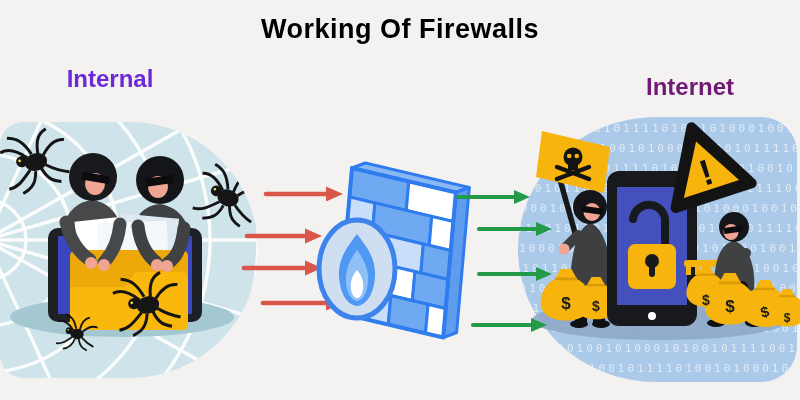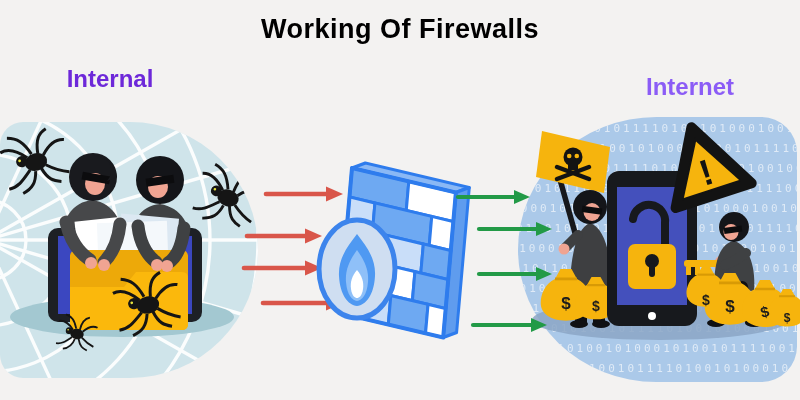--- a/index.html
+++ b/index.html
@@ -54,21 +54,21 @@
 </style>
 </head>
 <body>
 
 <div id="title" class="abs">Working Of Firewalls</div>
 
 <div id="label-internal" class="abs zone-label" style="color:#6d28d9;">
   <span>Internal</span><br>
 </div>
 
-<div id="label-internet" class="abs zone-label" style="color:#8b5cf6;">Internet</div>
+<div id="label-internet" class="abs zone-label" style="color:#701a75;">Internet</div>
 
 <div id="left-blob" class="abs">
   <svg width="258" height="256" viewBox="0 0 258 256">
     <defs>
       <g id="spider">
         <path d="M-6,-5 C-14,-14 -20,-16 -26,-14" stroke="#151515" stroke-width="2.4" fill="none"></path>
         <path d="M-2,-7 C-6,-18 -10,-22 -18,-24" stroke="#151515" stroke-width="2.4" fill="none"></path>
         <path d="M3,-6 C4,-18 8,-22 14,-24" stroke="#151515" stroke-width="2.4" fill="none"></path>
         <path d="M7,-4 C14,-12 20,-14 26,-12" stroke="#151515" stroke-width="2.4" fill="none"></path>
         <path d="M-6,5 C-14,12 -18,16 -26,16" stroke="#151515" stroke-width="2.4" fill="none"></path>

